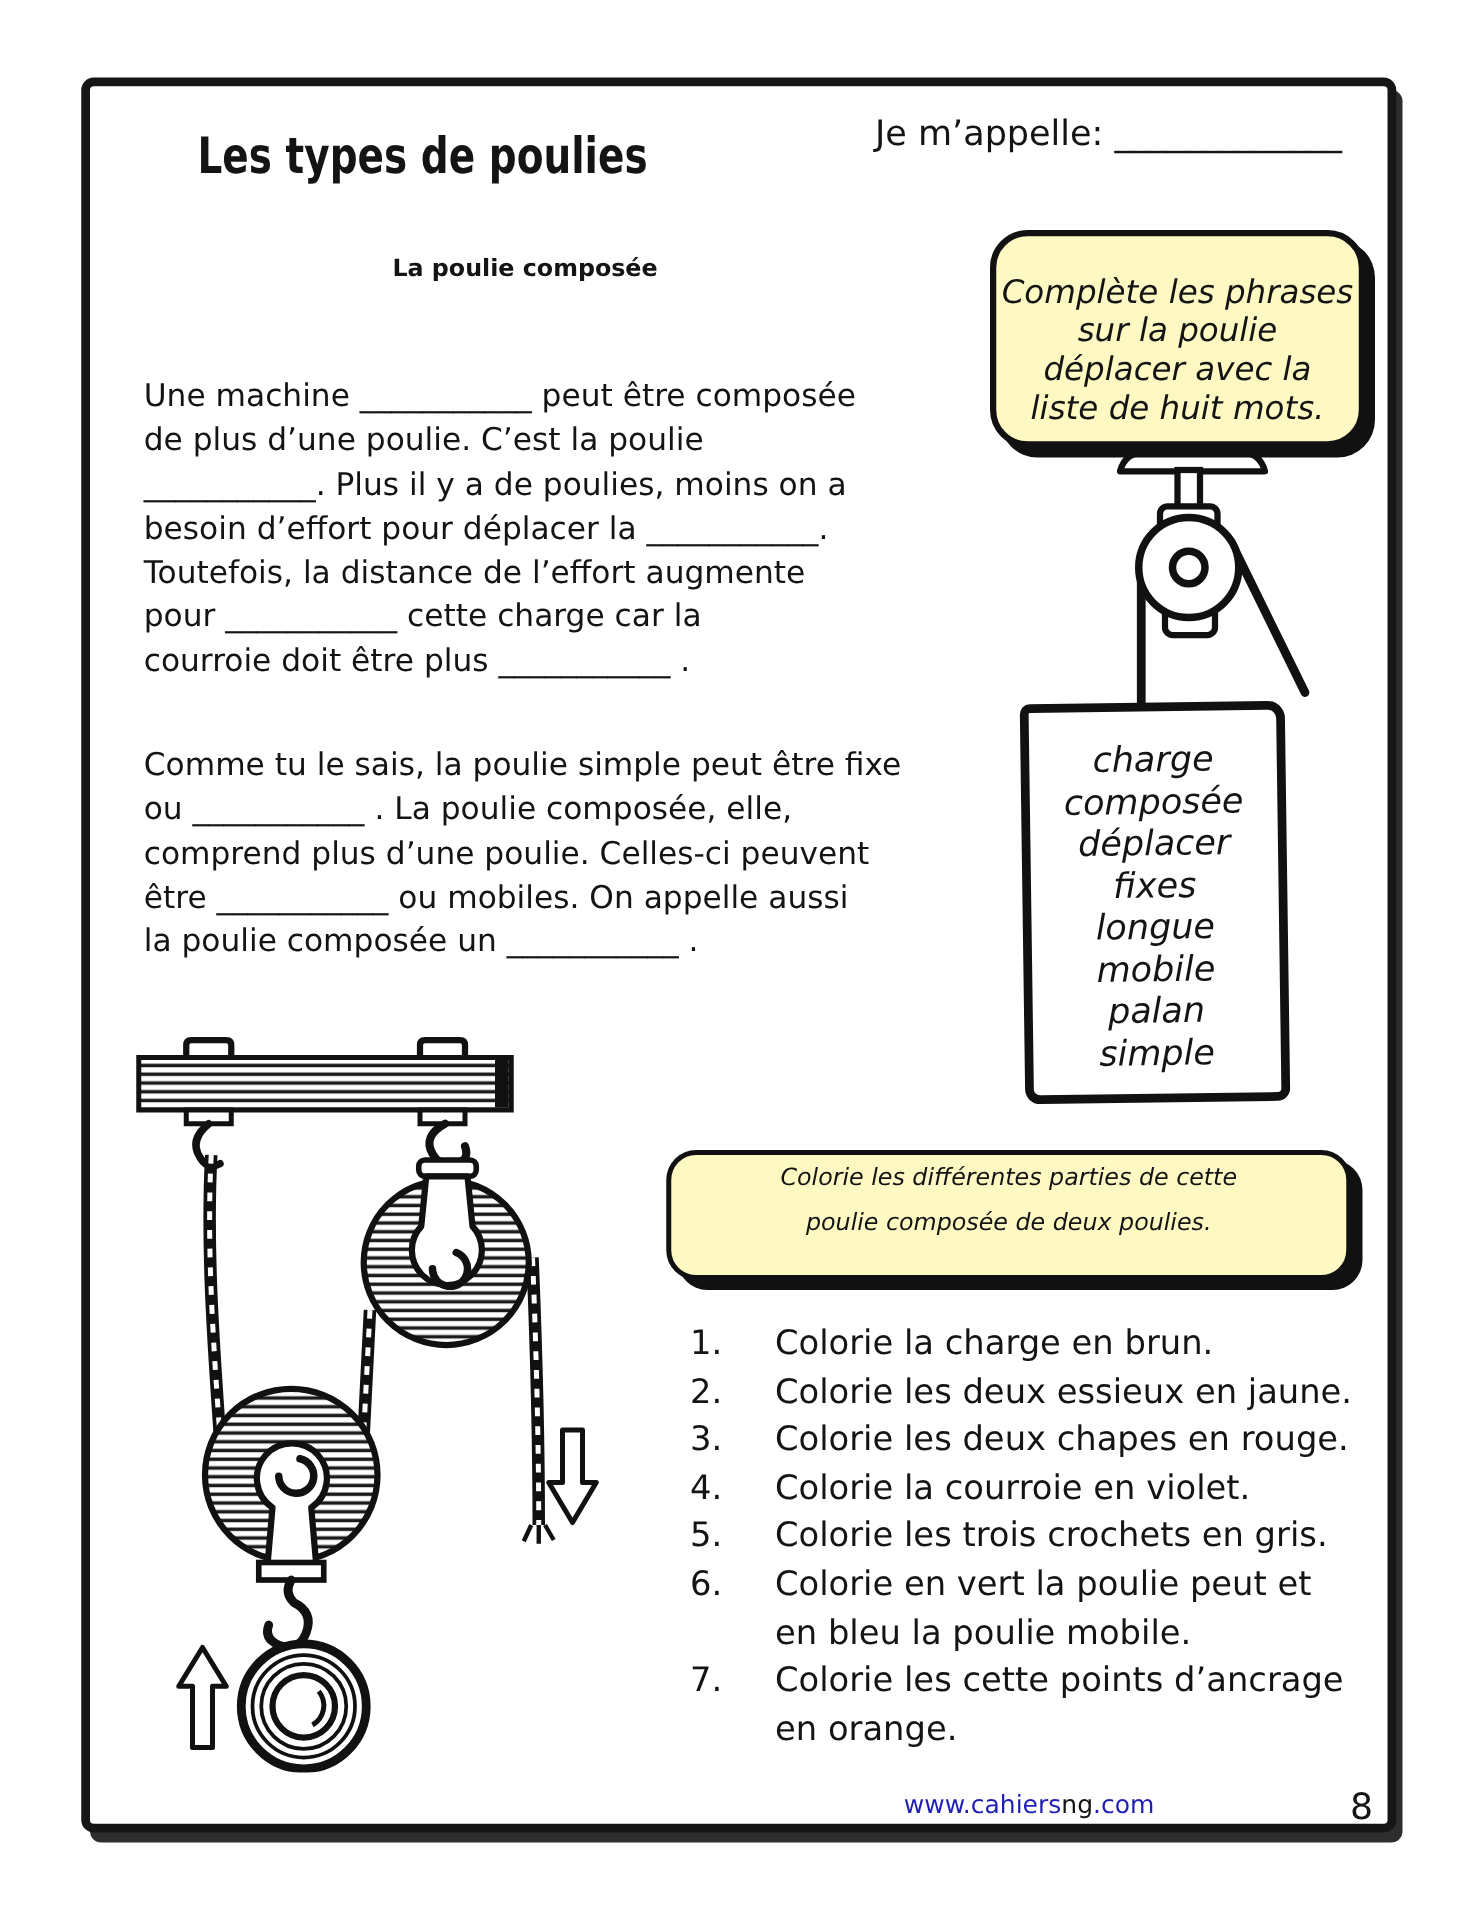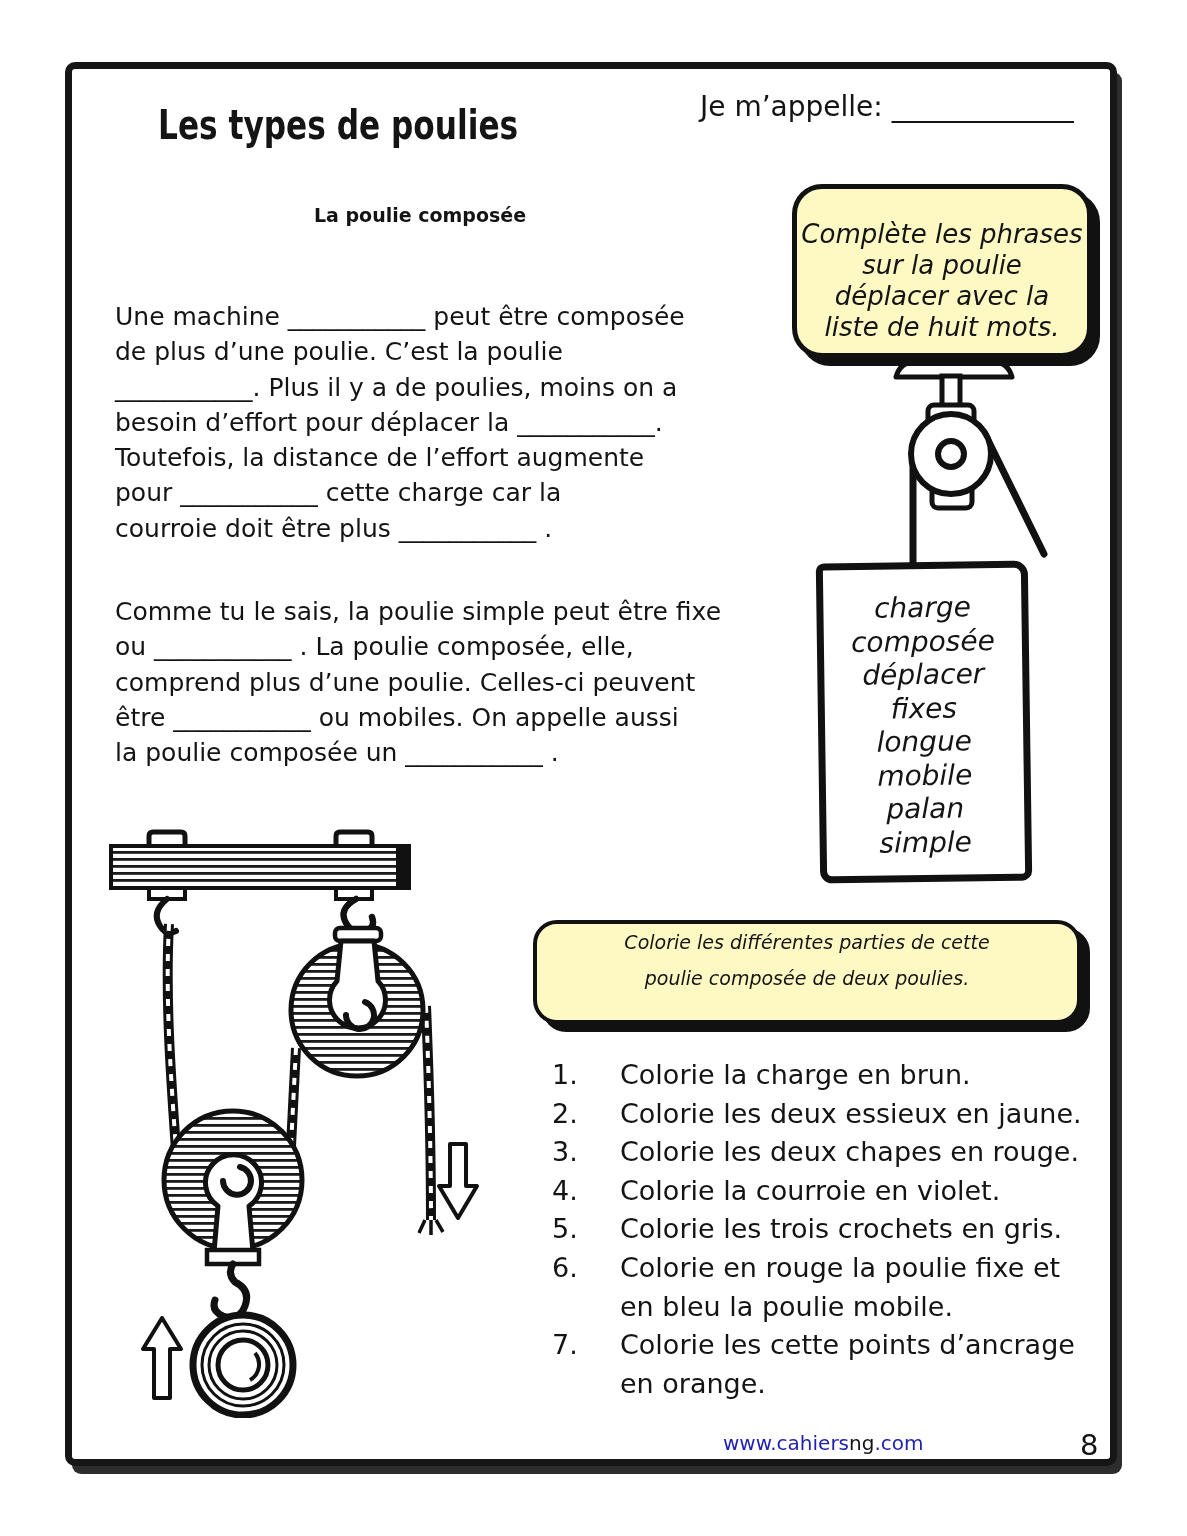--- a/index.html
+++ b/index.html
@@ -159,21 +159,21 @@
     </div>
     <div class="task">
       <span class="task-num">5.</span>
       <div class="task-lines">
           <div>Colorie les trois crochets en gris.</div>
         </div>
     </div>
     <div class="task">
       <span class="task-num">6.</span>
       <div class="task-lines">
-        <div>Colorie en rouge la poulie fixe et</div>
+        <div>Colorie en vert la poulie peut et</div>
         <div>en bleu la poulie mobile.</div>
       </div>
     </div>
     <div class="task">
       <span class="task-num">7.</span>
       <div class="task-lines">
         <div>Colorie les cette points d’ancrage</div>
         <div>en orange.</div>
       </div>
     </div>

